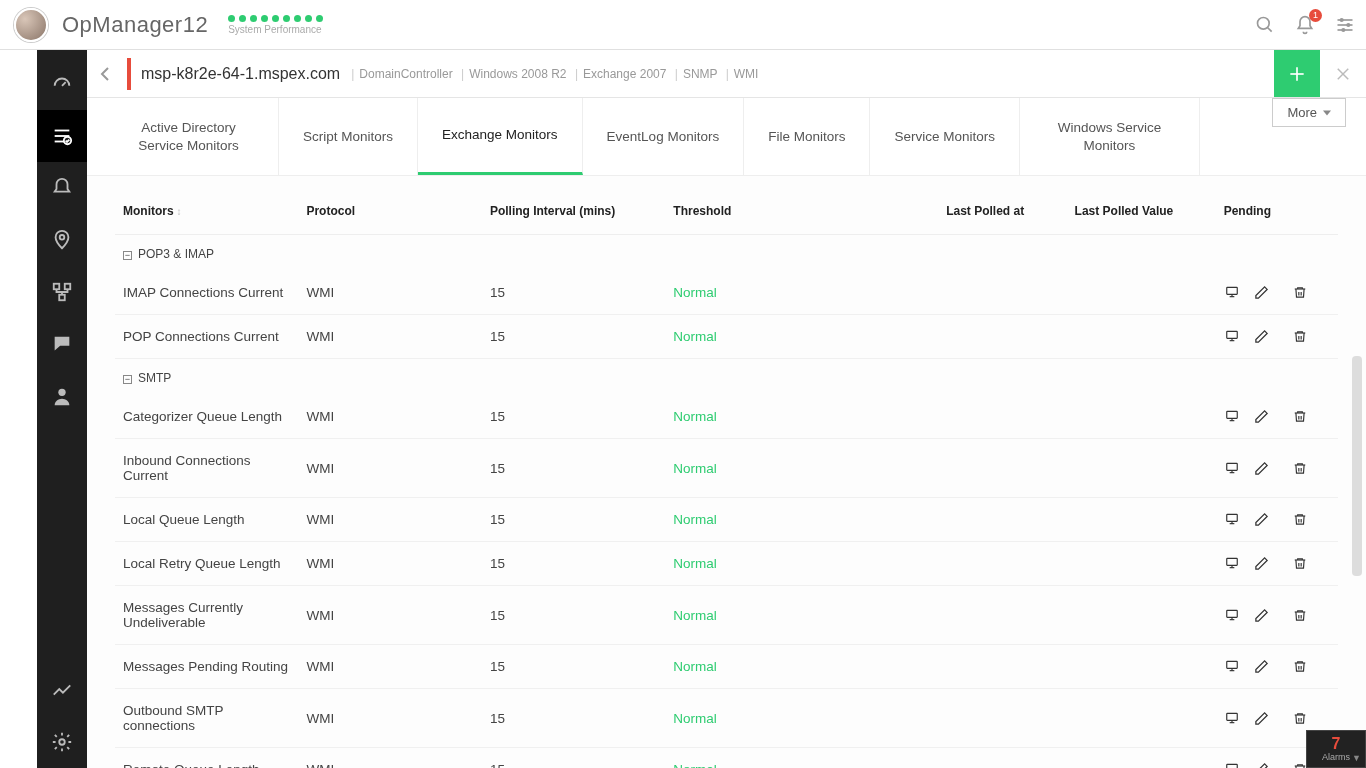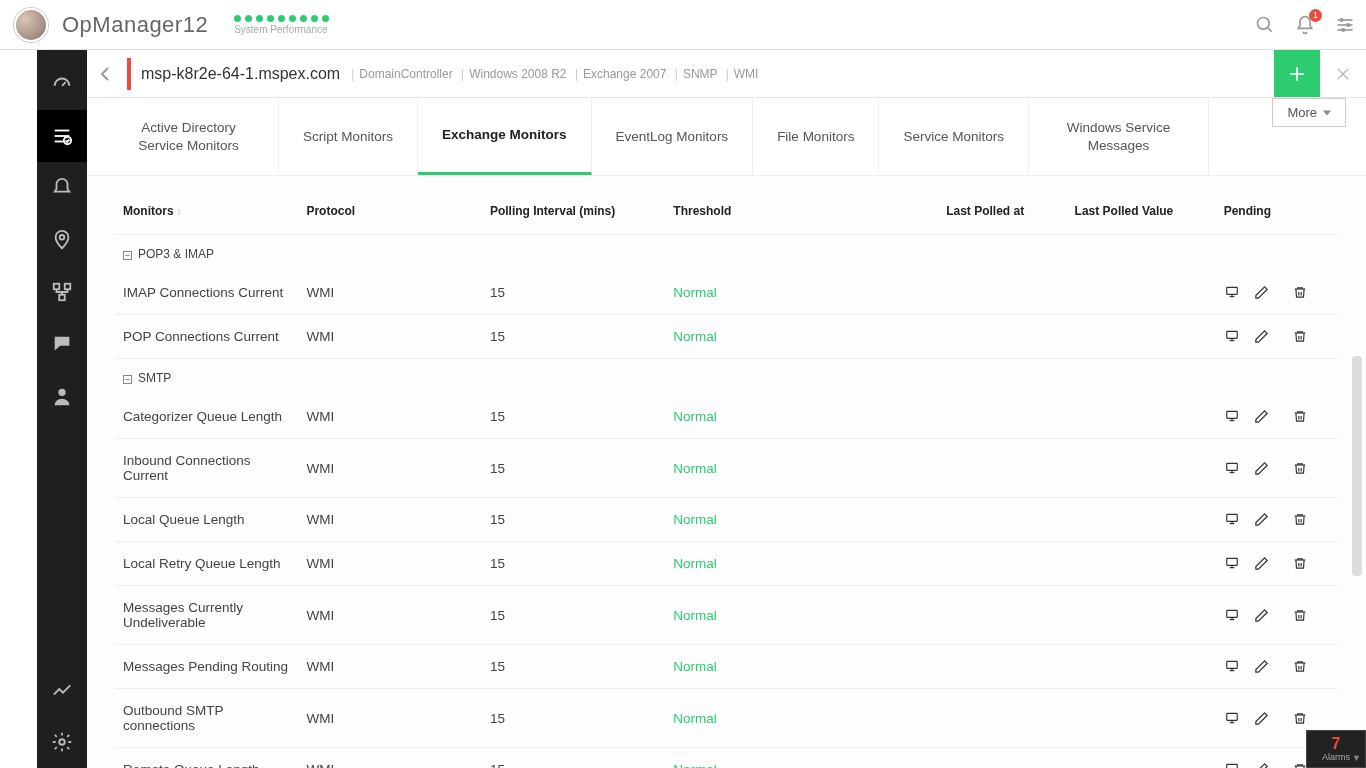--- a/index.html
+++ b/index.html
@@ -1,20 +1,20 @@
 <!DOCTYPE html>
 <html><head>
 <meta charset="utf-8">
 <style>
   * { box-sizing: border-box; margin: 0; padding: 0; }
   body { font-family: "Segoe UI", Arial, sans-serif; font-size: 13px; color: #333; background: #fff; width: 1366px; height: 768px; overflow: hidden; }
   
   .topbar { height: 50px; background: #fff; display: flex; align-items: center; padding: 0 10px 0 0; border-bottom: 1px solid #e0e0e0; }
   .avatar { width: 34px; height: 34px; border-radius: 50%; background: radial-gradient(circle at 30% 30%, #d9c6b8, #8a7568); margin: 0 14px; border: 2px solid #fff; box-shadow: 0 0 0 1px #ccc; }
-  .brand { font-size: 22px; color: #666; font-weight: 400; letter-spacing: 0.5px; margin-right: 20px; }
+  .brand { font-size: 22px; color: #666; font-weight: 400; letter-spacing: 0.5px; margin-right: 14px; }
   .brand .thin { font-weight: 300; }
   .perfdots { display: flex; flex-direction: column; margin-left: 6px; }
   .dots-row { display: flex; gap: 4px; }
   .dot { width: 7px; height: 7px; border-radius: 50%; background: #2ecc71; }
   .perf-label { font-size: 10px; color: #aaa; margin-top: 2px; }
   .top-right { margin-left: auto; display: flex; align-items: center; gap: 18px; color: #999; }
   .top-icon { width: 22px; height: 22px; display: flex; align-items: center; justify-content: center; cursor: pointer; position: relative; }
   .badge { position: absolute; top: -5px; right: -6px; background: #e74c3c; color: #fff; font-size: 9px; width: 13px; height: 13px; border-radius: 50%; display: flex; align-items: center; justify-content: center; }
   
   .layout { display: flex; height: calc(768px - 50px); margin-left: 37px; }
@@ -30,21 +30,21 @@
   .crumb-divider { width: 4px; height: 32px; background: #e74c3c; margin: 0 10px 0 4px; }
   .crumb-host { font-size: 16px; color: #333; font-weight: 500; }
   .crumb-meta { color: #999; font-size: 12px; margin-left: 6px; }
   .crumb-sep { margin: 0 5px; color: #ccc; }
   .crumb-right { margin-left: auto; display: flex; height: 100%; }
   .add-btn { width: 46px; background: #2ecc71; display: flex; align-items: center; justify-content: center; cursor: pointer; }
   .close-btn { width: 46px; display: flex; align-items: center; justify-content: center; color: #bbb; cursor: pointer; }
   
   .tabs-bar { height: 78px; display: flex; align-items: stretch; padding-left: 12px; border-bottom: 1px solid #eee; background: #fff; }
   .tab { border-right: 1px solid #eee; display: flex; align-items: center; justify-content: center; text-align: center; font-size: 13.5px; color: #555; padding: 0 24px; cursor: pointer; max-width: 180px; line-height: 1.3; }
-  .tab.active { border-bottom: 3px solid #2ecc71; color: #222; font-weight: 700; }
+  .tab.active { border-bottom: 3px solid #2ecc71; color: #222; font-weight: 400; }
   .more-wrap { margin-left: auto; display: flex; align-items: flex-start; padding-right: 20px; }
   .more-btn { border: 1px solid #ccc; padding: 6px 14px; font-size: 13px; color: #555; cursor: pointer; background:#fff; display:flex; align-items:center; gap:6px; }
   
   .content { flex: 1; overflow-y: auto; padding: 18px 28px 40px 28px; position: relative; }
   
   table { width: 100%; border-collapse: collapse; }
   thead th { text-align: left; font-size: 12px; color: #222; font-weight: 700; padding: 10px 8px 16px 8px; border-bottom: 1px solid #eee; }
   thead th.sortcol::after { content:" ↕"; color:#bbb; font-size:10px; }
   tbody tr.group td { padding: 12px 8px 10px 8px; color:#444; font-size:12px; }
   tbody tr.group .toggle { display:inline-block; width:9px; height:9px; border:1px solid #888; text-align:center; line-height:7px; font-size:9px; margin-right:6px; }
@@ -216,21 +216,21 @@
       <div class="tab">
           <span>EventLog Monitors</span>
         </div>
       <div class="tab">
           <span>File Monitors</span>
         </div>
       <div class="tab">
           <span>Service Monitors</span>
         </div>
       <div class="tab">
-          <span>Windows Service Messages</span>
+          <span>Windows Service Monitors</span>
         </div>
       <div class="more-wrap">
         <div class="more-btn">
           <span>More</span>
           <svg width="8" height="8" viewBox="0 0 10 10">
               <polygon points="0,2 10,2 5,8" fill="#888"></polygon>
             </svg>
         </div>
       </div>
     </div>

